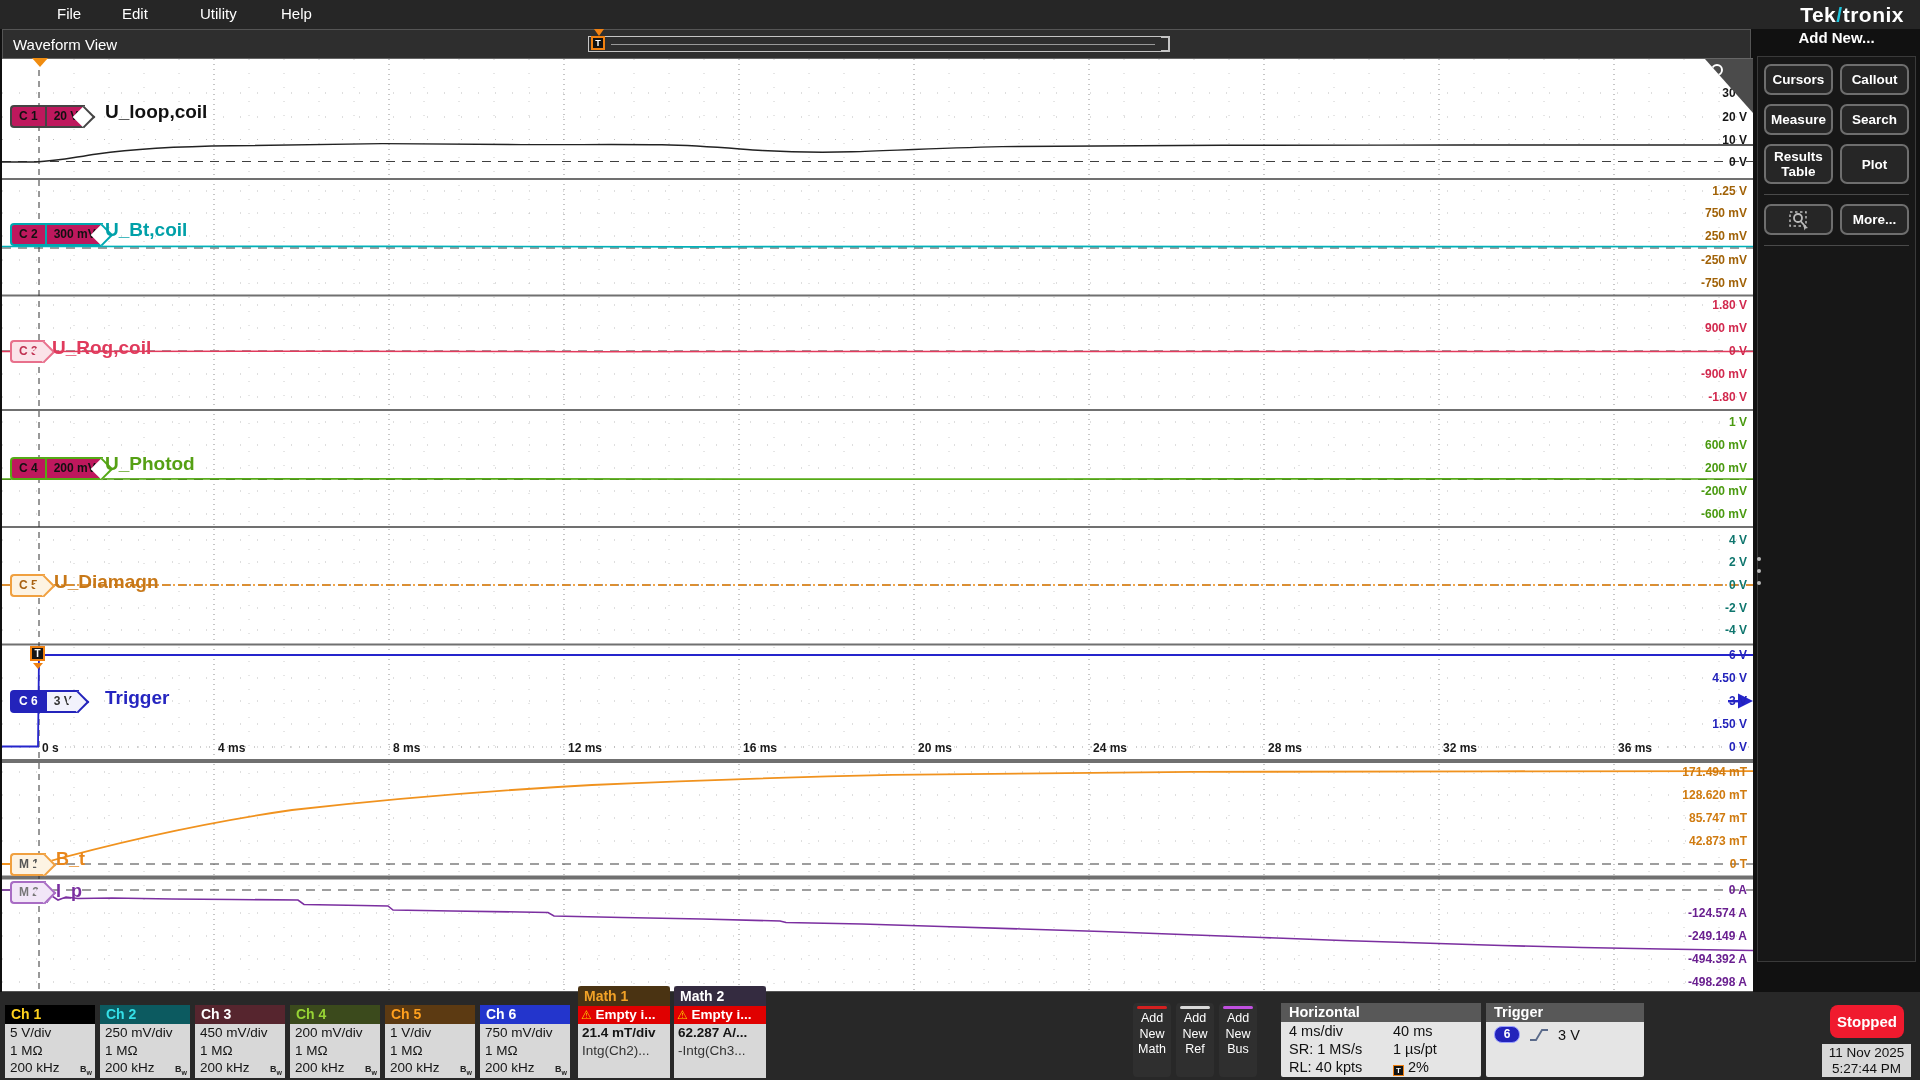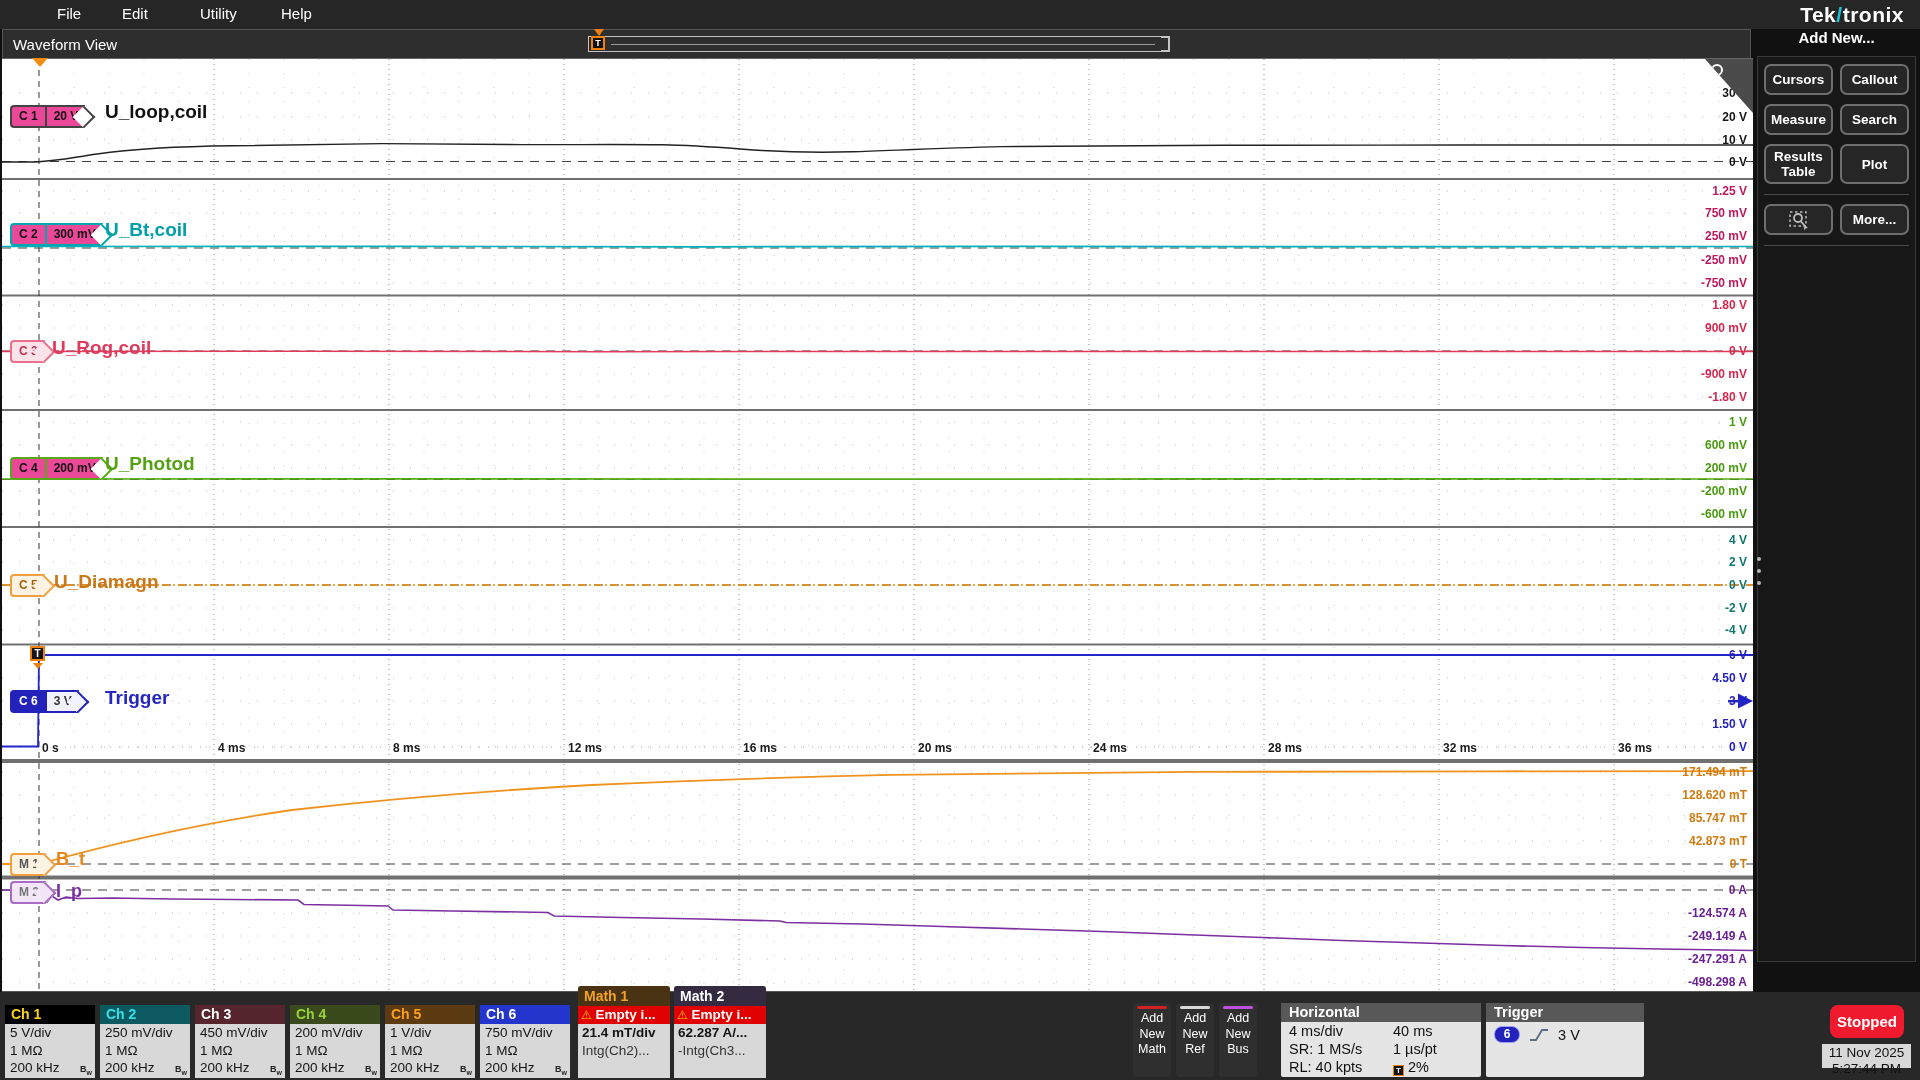--- a/index.html
+++ b/index.html
@@ -25,29 +25,29 @@
   .plot{position:absolute;left:2px;top:58px;width:1751px;height:934px;background:#fff;border-top:1px solid #666;}
   .plot svg{position:absolute;left:0;top:0;}
   .topmark{position:absolute;left:30px;top:-1px;border:8px solid transparent;border-top:9px solid #f08c10;z-index:5;}
   .corner{position:absolute;right:0;top:0;width:48px;height:54px;background:#4b4b4b;clip-path:polygon(100% 0,0 0,100% 100%);z-index:6;}
   .corner svg{position:absolute;right:3px;top:3px;}
   .dragdots{position:absolute;left:1755px;top:498px;width:6px;z-index:3;}
   .dragdots i{display:block;width:4px;height:4px;border-radius:50%;background:#b9b9b9;margin:0 0 8px 0;}
 
   
   .cb{position:absolute;display:flex;align-items:stretch;height:23px;z-index:4;}
-  .cb .seg{background:#ec4899;border:2px solid #444;border-right:none;font-size:12px;font-weight:bold;color:#111;padding:2px 7px 0 7px;white-space:nowrap;}
+  .cb .seg{background:#be185d;border:2px solid #444;border-right:none;font-size:12px;font-weight:bold;color:#111;padding:2px 7px 0 7px;white-space:nowrap;}
   .cb .seg.first{border-radius:4px 0 0 4px;}
   .cb .seg + .seg{border-left:2px solid #444;}
   .cb .tip{width:16px;height:16px;margin-left:-9px;margin-top:3.5px;transform:rotate(45deg);background:#fff;border-top:2px solid #444;border-right:2px solid #444;}
   .tracelabel{position:absolute;font-size:19px;font-weight:bold;z-index:4;white-space:nowrap;}
 
   
   .sl{position:absolute;right:6px;width:130px;text-align:right;font-size:12px;font-weight:bold;white-space:nowrap;z-index:2;}
-  .c0{color:#161616;} .c1{color:#be185d;} .c2{color:#d2294e;} .c3{color:#4a9a10;}
+  .c0{color:#161616;} .c1{color:#a16207;} .c2{color:#d2294e;} .c3{color:#4a9a10;}
   .c4{color:#0f766e;} .c5{color:#2323bb;} .c6{color:#d07b10;} .c7{color:#6a2090;}
   .tl{position:absolute;top:682px;font-size:12px;font-weight:600;color:#1a1a1a;z-index:2;white-space:nowrap;}
 
   .trigT{position:absolute;left:28px;top:587px;z-index:6;}
   .trigT .box{width:15px;height:15px;background:#141414;border:2px solid #f08010;color:#fff;font-weight:bold;font-size:10px;text-align:center;line-height:12px;}
   .trigT:after{content:"";position:absolute;left:3px;top:17px;border:5px solid transparent;border-top:6px solid #f08010;}
 
   
   .sidebar{position:absolute;left:1753px;top:29px;width:167px;height:963px;background:#111;}
   .addnew{position:absolute;left:0;top:0;width:100%;text-align:center;color:#fff;font-size:15px;font-weight:bold;}
@@ -71,21 +71,21 @@
   .mathb .rw.b{font-weight:bold;}
   .addb{position:absolute;top:11px;width:38px;height:74px;background:#2f2f2f;border-radius:4px;color:#fff;font-size:12.5px;text-align:center;line-height:15.5px;padding-top:8px;}
   .addb .stripe{position:absolute;left:4px;right:4px;top:3px;height:3px;border-radius:2px;}
   .ipanel{position:absolute;top:11px;background:#e5e5e5;border-radius:2px;font-size:14.5px;color:#111;}
   .ipanel .hd{height:19px;background:#585858;color:#fff;font-weight:bold;font-size:14.5px;padding:1px 0 0 8px;}
   .ipanel .row{position:relative;height:18px;line-height:18px;padding-left:8px;white-space:nowrap;}
   .ipanel .col2{position:absolute;left:112px;top:0;}
   .tsmall{display:inline-block;width:11px;height:11px;background:#141414;border:1.5px solid #f08010;color:#fff;font-size:8px;font-weight:bold;text-align:center;line-height:9px;vertical-align:-1px;}
   .srcbadge{display:inline-block;min-width:26px;height:17px;background:#2323bb;border:1px solid #9aa0ff;border-radius:8px;color:#fff;font-weight:bold;font-size:12px;text-align:center;line-height:15px;vertical-align:2px;}
   .stoppedbtn{position:absolute;left:1830px;top:13px;width:74px;height:33px;background:#f01a2e;border-radius:8px;color:#fff;font-weight:bold;font-size:15px;text-align:center;line-height:33px;}
-  .dt{position:absolute;left:1822px;top:52px;width:89px;height:24px;background:#d8d8d8;color:#111;font-size:13.5px;text-align:center;line-height:16px;padding-top:1px;}
+  .dt{position:absolute;left:1822px;top:52px;width:89px;height:33px;background:#d8d8d8;color:#111;font-size:13.5px;text-align:center;line-height:16px;padding-top:1px;}
 </style>
 </head>
 <body>
 
 <div class="screen">
 
   <div class="menubar">
     <span class="mi" style="left:33px">File</span>
     <span class="mi" style="left:98px">Edit</span>
     <span class="mi" style="left:176px">Utility</span>
@@ -323,21 +323,21 @@
 
     <div class="sl c6" style="top:706px">171.494 mT</div>
     <div class="sl c6" style="top:729px">128.620 mT</div>
     <div class="sl c6" style="top:752px">85.747 mT</div>
     <div class="sl c6" style="top:775px">42.873 mT</div>
     <div class="sl c6" style="top:798px">0 T</div>
 
     <div class="sl c7" style="top:824px">0 A</div>
     <div class="sl c7" style="top:847px">-124.574 A</div>
     <div class="sl c7" style="top:870px">-249.149 A</div>
-    <div class="sl c7" style="top:893px">-247.291 A</div>
+    <div class="sl c7" style="top:893px">-494.392 A</div>
     <div class="sl c7" style="top:916px">-498.298 A</div>
 
     <span class="tl" style="left:40px">0 s</span>
     <span class="tl" style="left:216px">4 ms</span>
     <span class="tl" style="left:391px">8 ms</span>
     <span class="tl" style="left:566px">12 ms</span>
     <span class="tl" style="left:741px">16 ms</span>
     <span class="tl" style="left:916px">20 ms</span>
     <span class="tl" style="left:1091px">24 ms</span>
     <span class="tl" style="left:1266px">28 ms</span>

